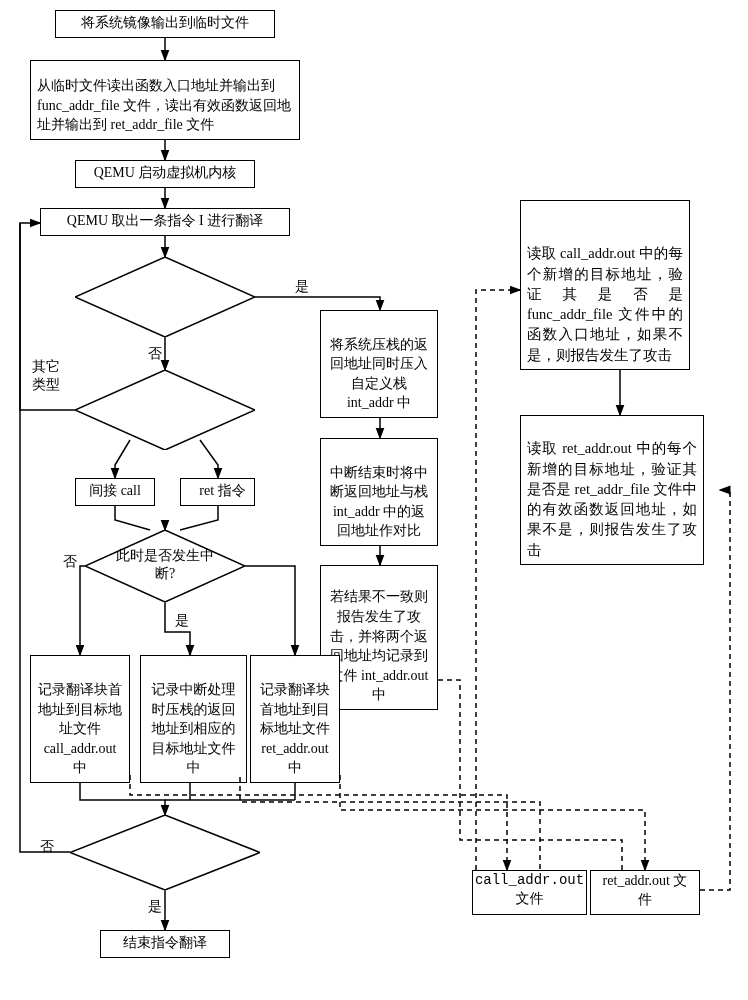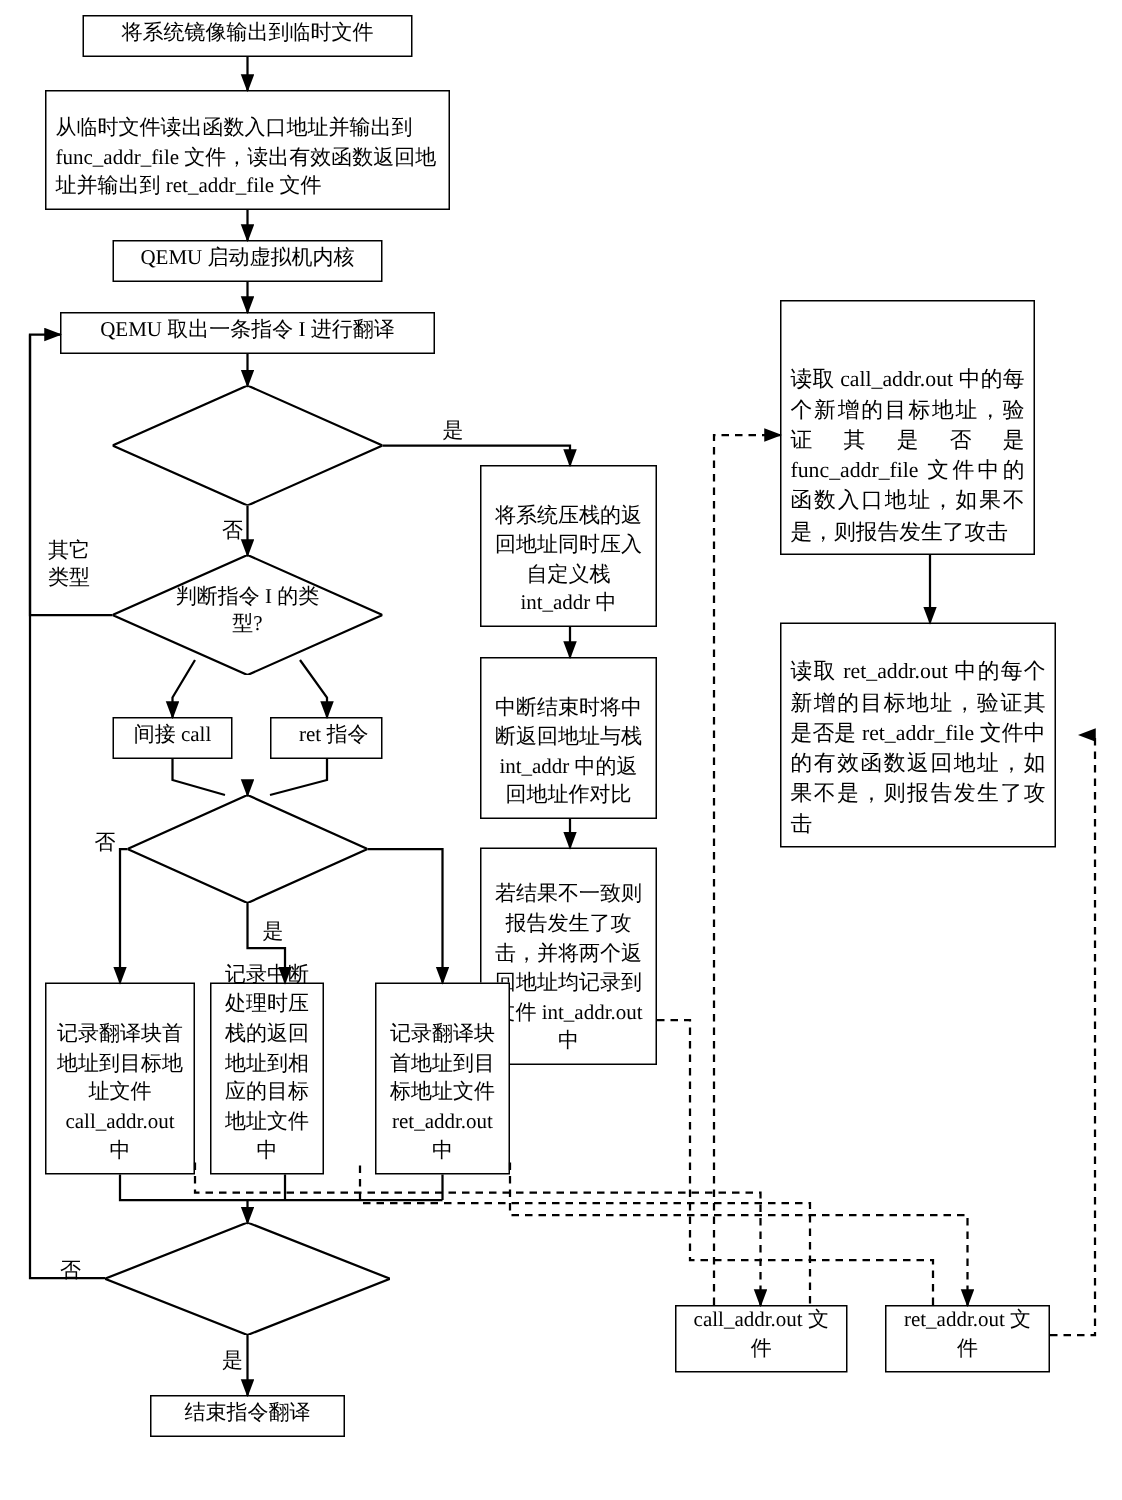--- a/index.html
+++ b/index.html
@@ -83,67 +83,67 @@
 <div class="diamond" style="left:75px; top:257px; width:180px; height:80px;">
   <svg width="180" height="80">
       <polygon points="90,0 180,40 90,80 0,40" fill="#fff" stroke="#000" stroke-width="1.5"></polygon>
     </svg>
 </div>
 
 <div class="diamond" style="left:75px; top:370px; width:180px; height:80px;">
   <svg width="180" height="80">
       <polygon points="90,0 180,40 90,80 0,40" fill="#fff" stroke="#000" stroke-width="1.5"></polygon>
     </svg>
-  <div class="diamond-text" style="left:40px; top:20px;">判断指令 I 的类型?</div>
 </div>
 
 <div class="box" style="left:75px; top:478px; width:80px; height:28px;">
     <span>间接 call</span>
   </div>
 <div class="box" style="left:180px; top:478px; width:75px; height:28px;padding-left:16px;">
     <span>ret 指令</span>
   </div>
 
 <div class="diamond" style="left:85px; top:530px; width:160px; height:72px;">
   <svg width="160" height="72">
       <polygon points="80,0 160,36 80,72 0,36" fill="#fff" stroke="#000" stroke-width="1.5"></polygon>
     </svg>
+  <div class="diamond-text" style="left:30px; top:17px;">此时是否发生中断?</div>
 </div>
 
 <div class="box" style="left:320px; top:310px; width:118px; height:108px; font-size:14px;">
     <span>将系统压栈的返回地址同时压入自定义栈 int_addr 中</span>
   </div>
 <div class="box" style="left:320px; top:438px; width:118px; height:108px; font-size:14px;">
     <span>中断结束时将中断返回地址与栈 int_addr 中的返回地址作对比</span>
   </div>
 <div class="box" style="left:320px; top:565px; width:118px; height:145px; font-size:14px;">
     <span>若结果不一致则报告发生了攻击，并将两个返回地址均记录到文件 int_addr.out 中</span>
   </div>
 
 <div class="box" style="left:30px; top:655px; width:100px; height:128px; font-size:14px;">
     <span>记录翻译块首地址到目标地址文件 call_addr.out 中</span>
   </div>
-<div class="box" style="left:140px; top:655px; width:76px; height:128px; font-size:14px;">
+<div class="box" style="left:140px; top:655px; width:107px; height:128px; font-size:14px;">
     <span>记录中断处理时压栈的返回地址到相应的目标地址文件中</span>
   </div>
 <div class="box" style="left:250px; top:655px; width:90px; height:128px; font-size:14px;">
     <span>记录翻译块首地址到目标地址文件 ret_addr.out 中</span>
   </div>
 
 <div class="diamond" style="left:70px; top:815px; width:190px; height:75px;">
   <svg width="190" height="75">
       <polygon points="95,0 190,37.5 95,75 0,37.5" fill="#fff" stroke="#000" stroke-width="1.5"></polygon>
     </svg>
 </div>
 
 <div class="box" style="left:100px; top:930px; width:130px; height:28px;">
     <span>结束指令翻译</span>
   </div>
 
-<div class="box" style="left:450px; top:870px; width:115px; height:45px;">
+<div class="box" style="left:472px; top:870px; width:115px; height:45px;font-family:Liberation Mono, monospace;">
     <span>call_addr.out 文件</span>
   </div>
 <div class="box" style="left:590px; top:870px; width:110px; height:45px;">
     <span>ret_addr.out 文件</span>
   </div>
 
 <div class="box justify" style="left:520px; top:200px; width:170px; height:170px; font-size:14.5px; text-align:justify;">
     <span>读取 call_addr.out 中的每个新增的目标地址，验证其是否是 func_addr_file 文件中的函数入口地址，如果不是，则报告发生了攻击</span>
   </div>
 <div class="box justify" style="left:520px; top:415px; width:184px; height:150px; font-size:14.5px; text-align:justify;">

